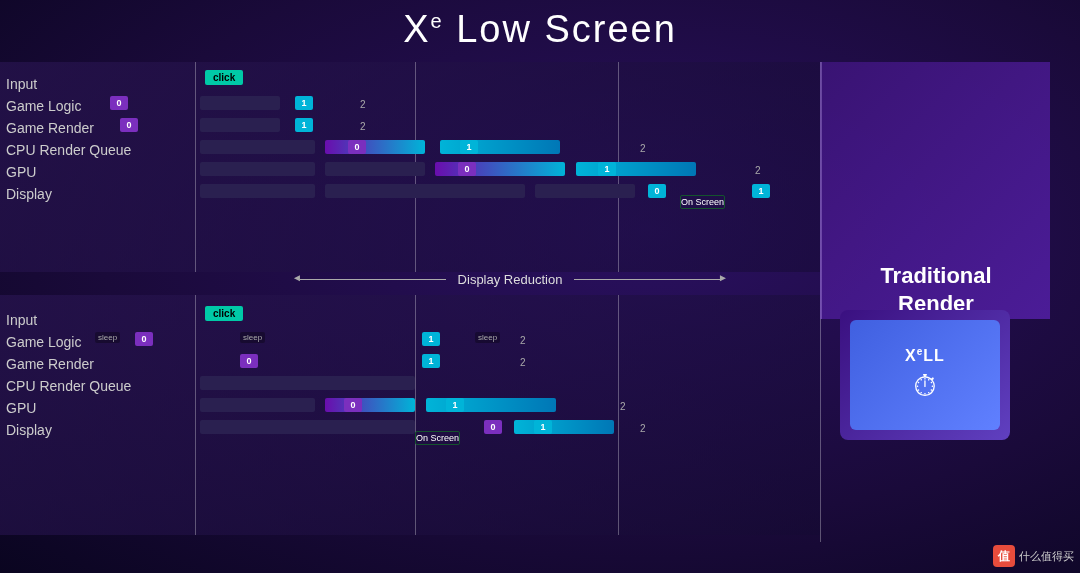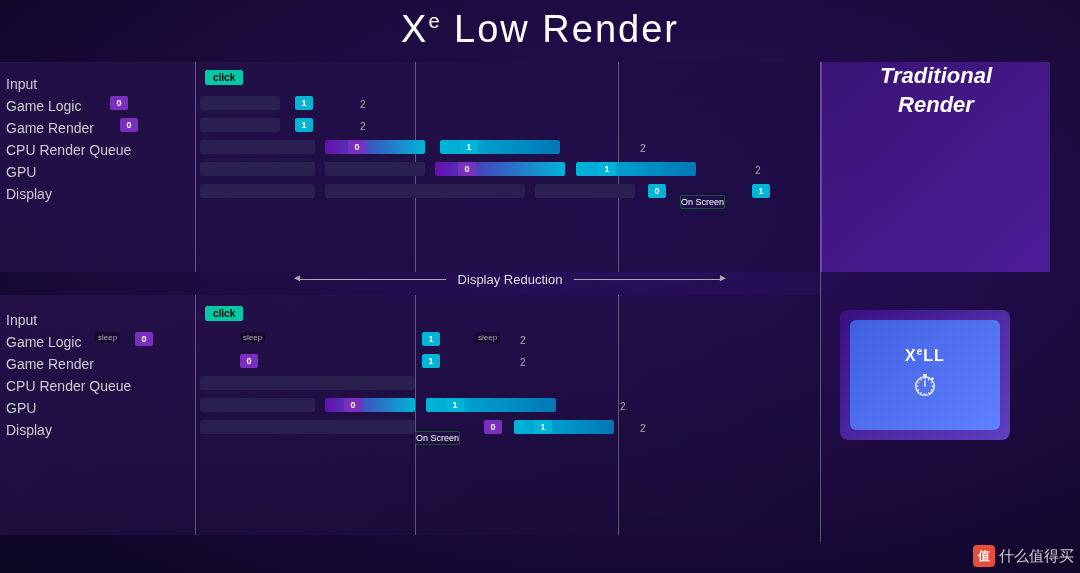--- a/index.html
+++ b/index.html
@@ -106,28 +106,27 @@
       width: 1px;
       background: rgba(255,255,255,0.3);
     }
 
     
     .trad-render-box {
       position: absolute;
       top: 62px;
       left: 820px;
       width: 230px;
-      height: 210px;
+      height: 257px;
       background: linear-gradient(135deg, rgba(60,20,120,0.9), rgba(80,30,160,0.9));
       display: flex;
       flex-direction: column;
       align-items: center;
-      justify-content: flex-start;
+      justify-content: flex-end;
       border-left: 2px solid rgba(255,255,255,0.2);
-      font-style: italic;
     }
     .trad-render-title {
       color: white;
       font-size: 22px;
       font-weight: bold;
       text-align: center;
       line-height: 1.3;
     }
 
     
@@ -264,30 +263,30 @@
       border-radius: 4px;
       display: flex;
       align-items: center;
       justify-content: center;
       color: white;
       font-size: 12px;
       font-weight: bold;
     }
     .watermark-text {
       color: #ccc;
-      font-size: 15px;
+      font-size: 11px;
     }
   </style>
 </head>
 <body>
 
 <div class="bg-gradient"></div>
 
 <div class="main-title">
-  <span>X<sup>e</sup></span><span> Low Render</span>
+  <span>X<sup>e</sup></span><span> Low Screen</span>
 </div>
 
 <div class="top-section"></div>
 
 <div class="vline" style="left:195px; height:210px;"></div>
 <div class="vline" style="left:415px; height:210px;"></div>
 <div class="vline" style="left:618px; height:210px;"></div>
 <div class="vline" style="left:820px; height:480px;"></div>
 
 <span class="row-label top-label-input">Input</span>

